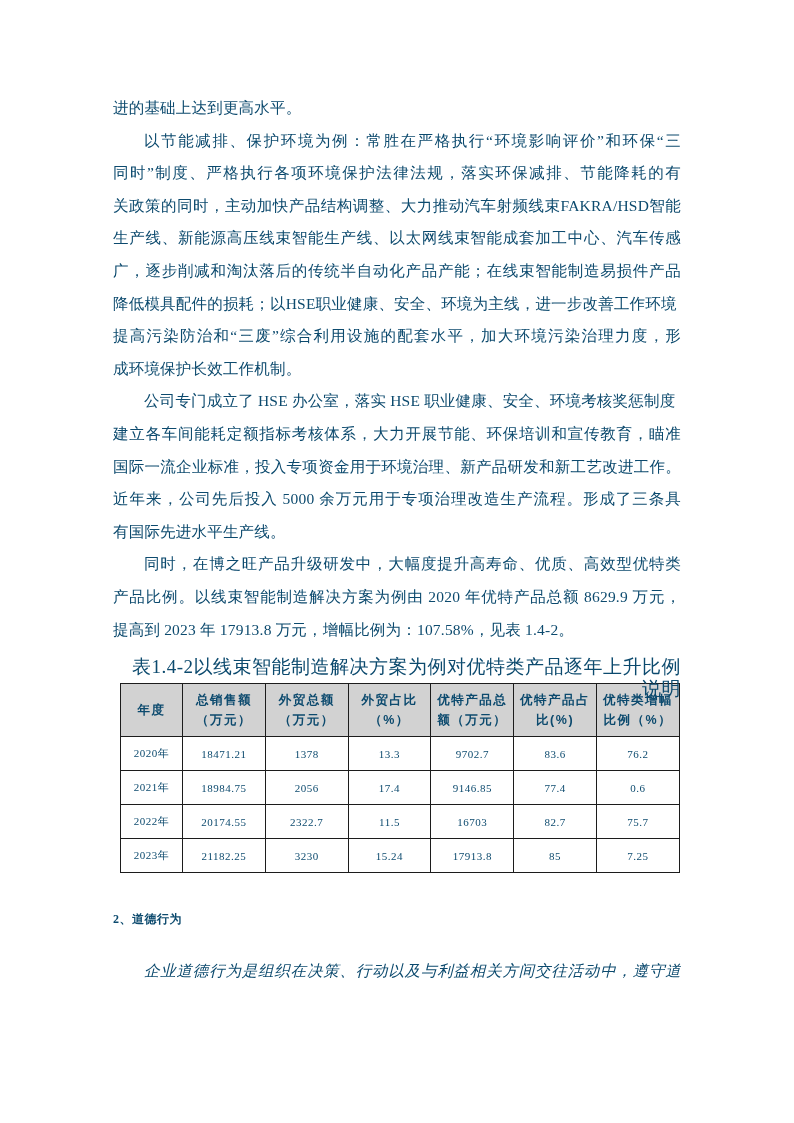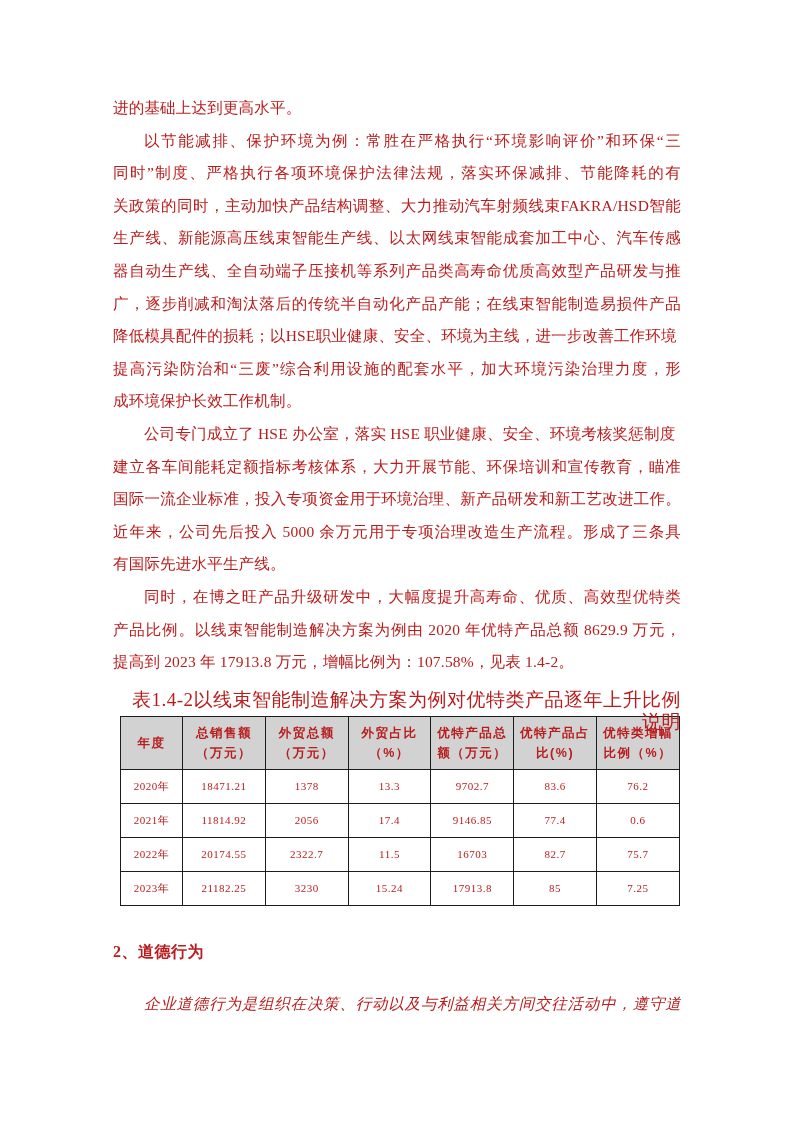--- a/index.html
+++ b/index.html
@@ -7,21 +7,21 @@
     padding: 0;
     background: #ffffff;
   }
   .page {
     position: relative;
     width: 794px;
     height: 1123px;
     background: #ffffff;
     overflow: hidden;
     font-family: "Liberation Serif", "DejaVu Serif", serif;
-    color: #b91c1c;
+    color: #0c4a6e;
   }
   .content {
     position: absolute;
     top: 92px;
     left: 113px;
     width: 568px;
   }
   .line {
     height: 32.6px;
     line-height: 32.6px;
@@ -74,21 +74,21 @@
   }
   table.data-table td {
     height: 33px;
     font-size: 11px;
     letter-spacing: 0.5px;
   }
   .heading {
     margin-top: 34px;
     height: 24px;
     line-height: 24px;
-    font-size: 16px;
+    font-size: 12px;
     font-weight: bold;
     letter-spacing: 0.5px;
   }
   .closing {
     margin-top: 24px;
     font-style: italic;
   }
   .col-year { width: 62px; }
   .col-std  { width: 82.8px; }
 </style>
@@ -96,21 +96,20 @@
 <body>
 
 <div class="page">
   <div class="content">
 
     <div class="line last">进的基础上达到更高水平。</div>
     <div class="line indent">以节能减排、保护环境为例：常胜在严格执行“环境影响评价”和环保“三</div>
     <div class="line">同时”制度、严格执行各项环境保护法律法规，落实环保减排、节能降耗的有</div>
     <div class="line">关政策的同时，主动加快产品结构调整、大力推动汽车射频线束FAKRA/HSD智能</div>
     <div class="line">生产线、新能源高压线束智能生产线、以太网线束智能成套加工中心、汽车传感</div>
-    <div class="line">器自动生产线、全自动端子压接机等系列产品类高寿命优质高效型产品研发与推</div>
     <div class="line">广，逐步削减和淘汰落后的传统半自动化产品产能；在线束智能制造易损件产品</div>
     <div class="line">降低模具配件的损耗；以HSE职业健康、安全、环境为主线，进一步改善工作环境，</div>
     <div class="line">提高污染防治和“三废”综合利用设施的配套水平，加大环境污染治理力度，形</div>
     <div class="line last">成环境保护长效工作机制。</div>
     <div class="line indent">公司专门成立了 HSE 办公室，落实 HSE 职业健康、安全、环境考核奖惩制度，</div>
     <div class="line">建立各车间能耗定额指标考核体系，大力开展节能、环保培训和宣传教育，瞄准</div>
     <div class="line">国际一流企业标准，投入专项资金用于环境治理、新产品研发和新工艺改进工作。</div>
     <div class="line">近年来，公司先后投入 5000 余万元用于专项治理改造生产流程。形成了三条具</div>
     <div class="line last">有国际先进水平生产线。</div>
     <div class="line indent">同时，在博之旺产品升级研发中，大幅度提升高寿命、优质、高效型优特类</div>
@@ -145,21 +144,21 @@
           <td>2020年</td>
           <td>18471.21</td>
           <td>1378</td>
           <td>13.3</td>
           <td>9702.7</td>
           <td>83.6</td>
           <td>76.2</td>
         </tr>
         <tr>
           <td>2021年</td>
-          <td>11814.92</td>
+          <td>18984.75</td>
           <td>2056</td>
           <td>17.4</td>
           <td>9146.85</td>
           <td>77.4</td>
           <td>0.6</td>
         </tr>
         <tr>
           <td>2022年</td>
           <td>20174.55</td>
           <td>2322.7</td>

